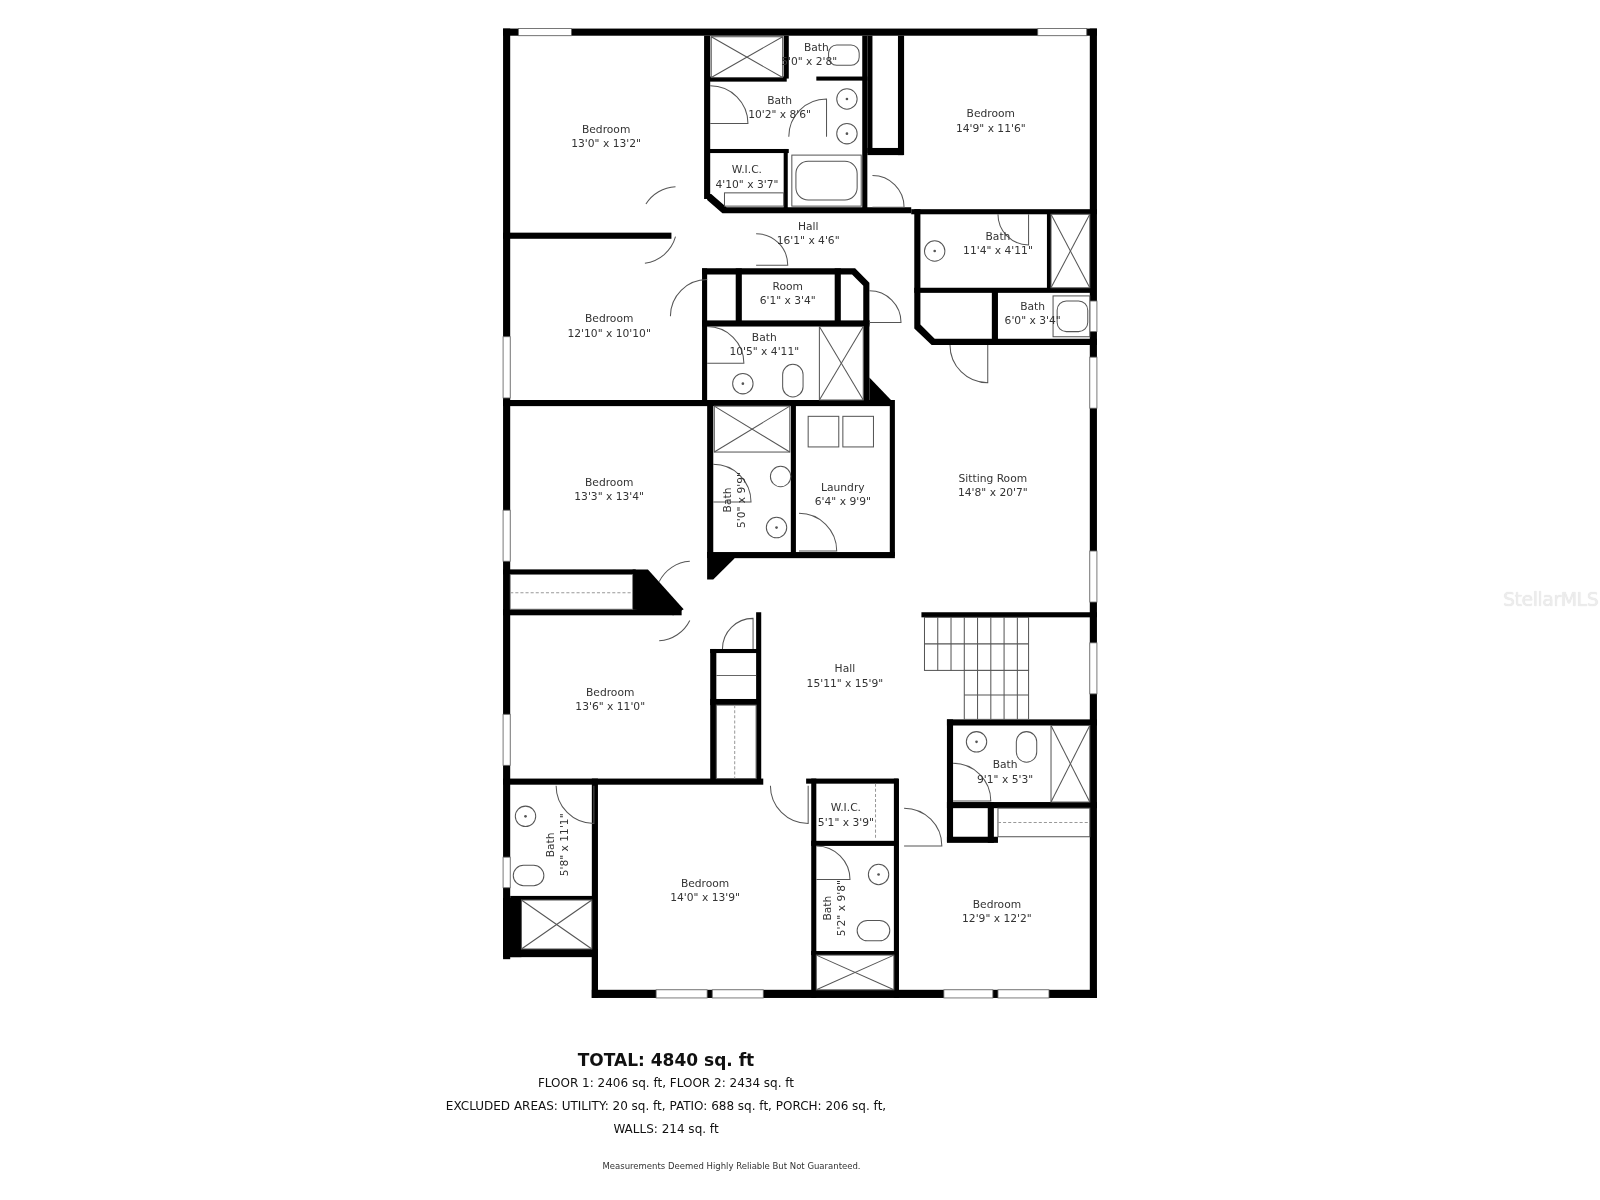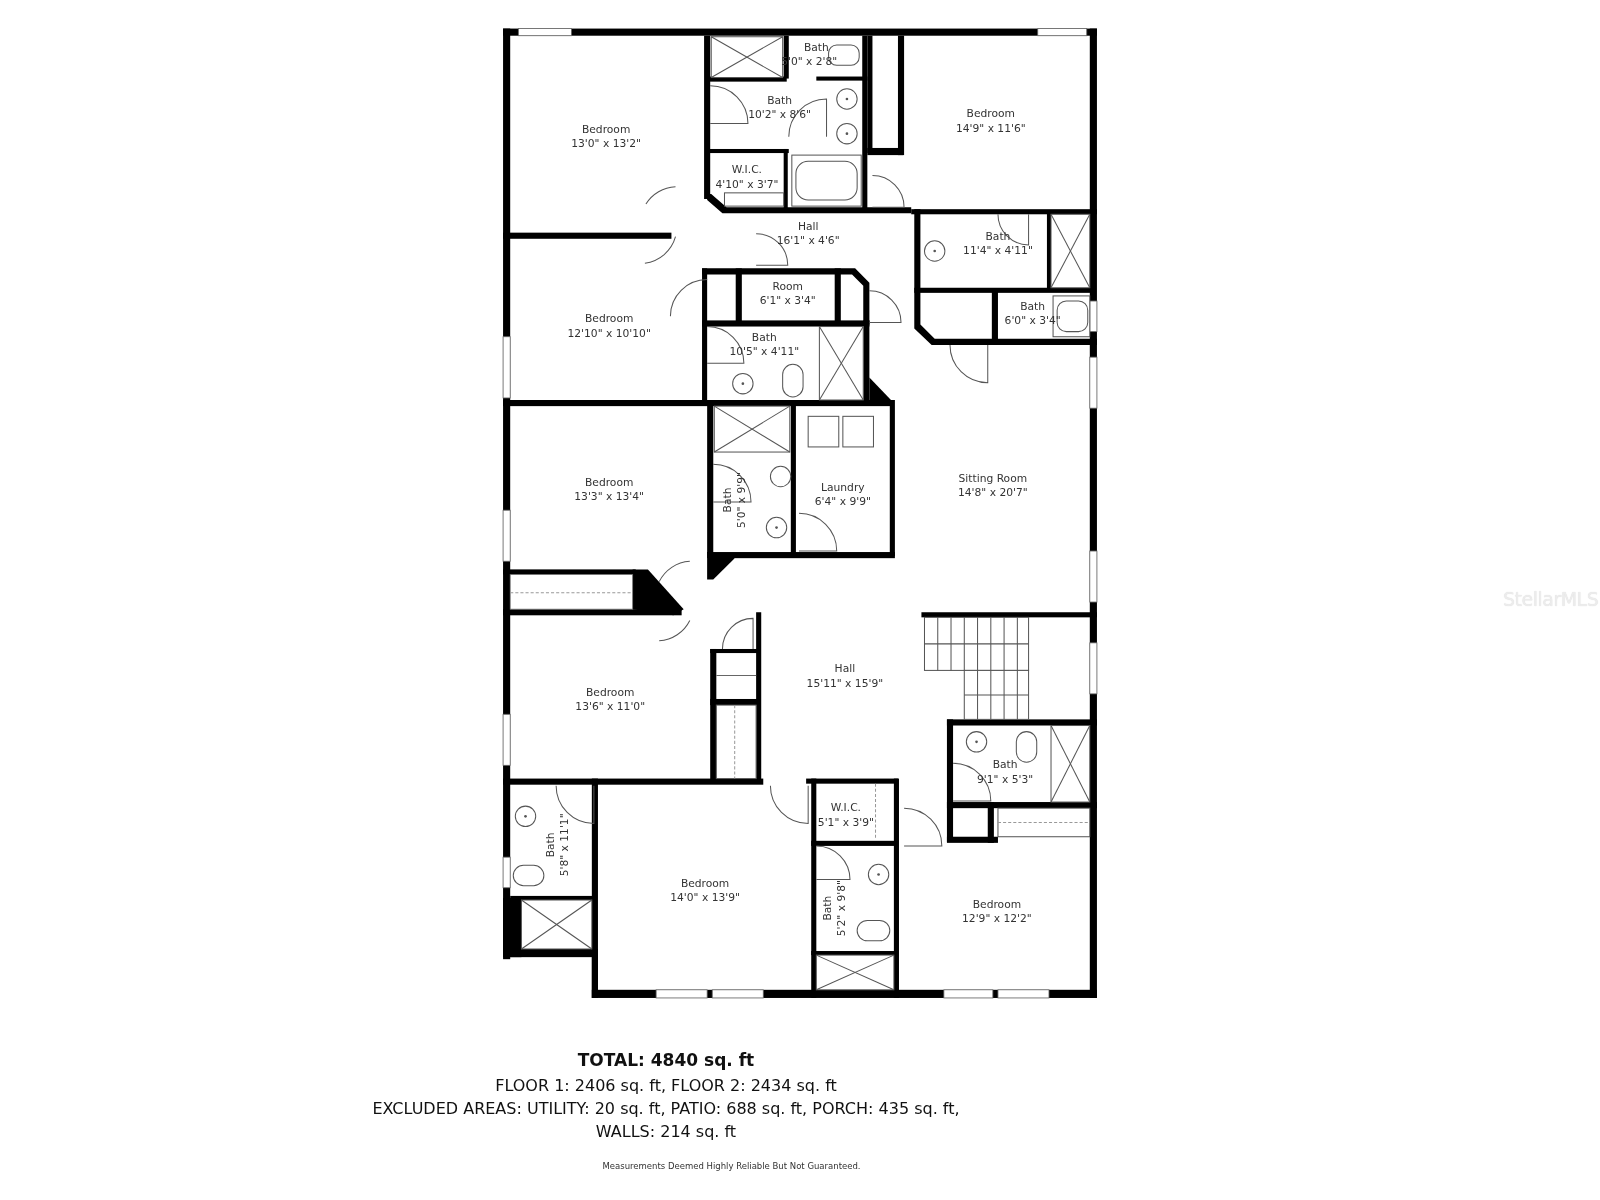--- a/index.html
+++ b/index.html
@@ -4,21 +4,21 @@
 <style>
   html,body{margin:0;padding:0;background:#ffffff;}
   body{width:1600px;height:1200px;overflow:hidden;position:relative;font-family:"DejaVu Sans","Liberation Sans",sans-serif;}
   #plan{position:absolute;left:0;top:0;width:1600px;height:1200px;}
   .room-label{font-family:"DejaVu Sans",sans-serif;font-size:10.5px;fill:#333333;text-anchor:middle;}
   .wall{fill:#000;}
   .thin{stroke:#555;stroke-width:1;fill:none;}
   .fx{stroke:#555;stroke-width:1;fill:#fff;}
   .summary{position:absolute;left:0;width:1332px;text-align:center;color:#111;font-family:"DejaVu Sans",sans-serif;}
   .total{top:1050px;font-size:17px;font-weight:bold;}
-  .line{font-size:16px;}
+  .line{font-size:12px;}
   .l1{top:1076px;}
   .l2{top:1099px;}
   .l3{top:1122px;}
   .disclaimer{position:absolute;left:0;width:1463px;top:1161px;text-align:center;font-size:8.5px;color:#333;font-family:"DejaVu Sans",sans-serif;}
   .watermark{position:absolute;left:1503px;top:588px;font-size:19px;color:#ececec;font-family:"DejaVu Sans",sans-serif;letter-spacing:-0.5px;text-shadow:0 0 1px #d8d8d8;}
 </style>
 </head>
 <body>
 
 <svg id="plan" viewBox="0 0 1568 1176" preserveAspectRatio="none" xmlns="http://www.w3.org/2000/svg">
@@ -342,15 +342,15 @@
 
     <text class="room-label" x="977" y="890">Bedroom</text>
     <text class="room-label" x="977" y="904">12'9" x 12'2"</text>
   </g>
 </svg>
 
 <div class="watermark">StellarMLS</div>
 
 <div class="summary total">TOTAL: 4840 sq. ft</div>
 <div class="summary line l1">FLOOR 1: 2406 sq. ft, FLOOR 2: 2434 sq. ft</div>
-<div class="summary line l2">EXCLUDED AREAS: UTILITY: 20 sq. ft, PATIO: 688 sq. ft, PORCH: 435 sq. ft,</div>
+<div class="summary line l2">EXCLUDED AREAS: UTILITY: 20 sq. ft, PATIO: 688 sq. ft, PORCH: 206 sq. ft,</div>
 <div class="summary line l3">WALLS: 214 sq. ft</div>
 <div class="disclaimer">Measurements Deemed Highly Reliable But Not Guaranteed.</div>
 
 </body></html>

